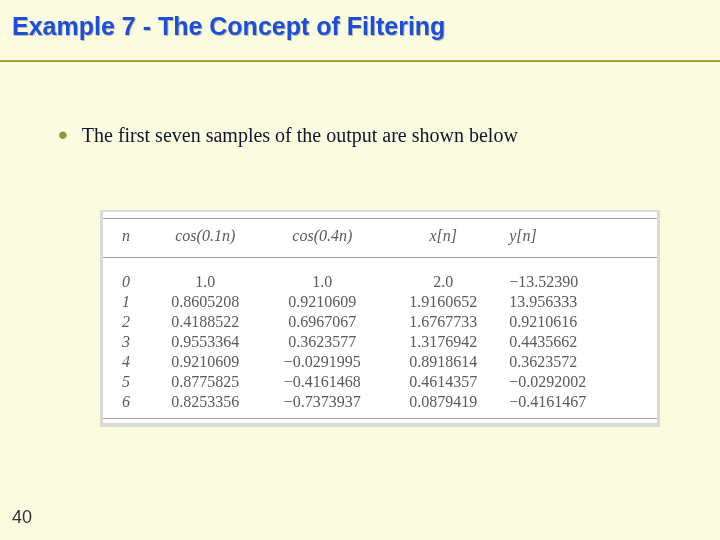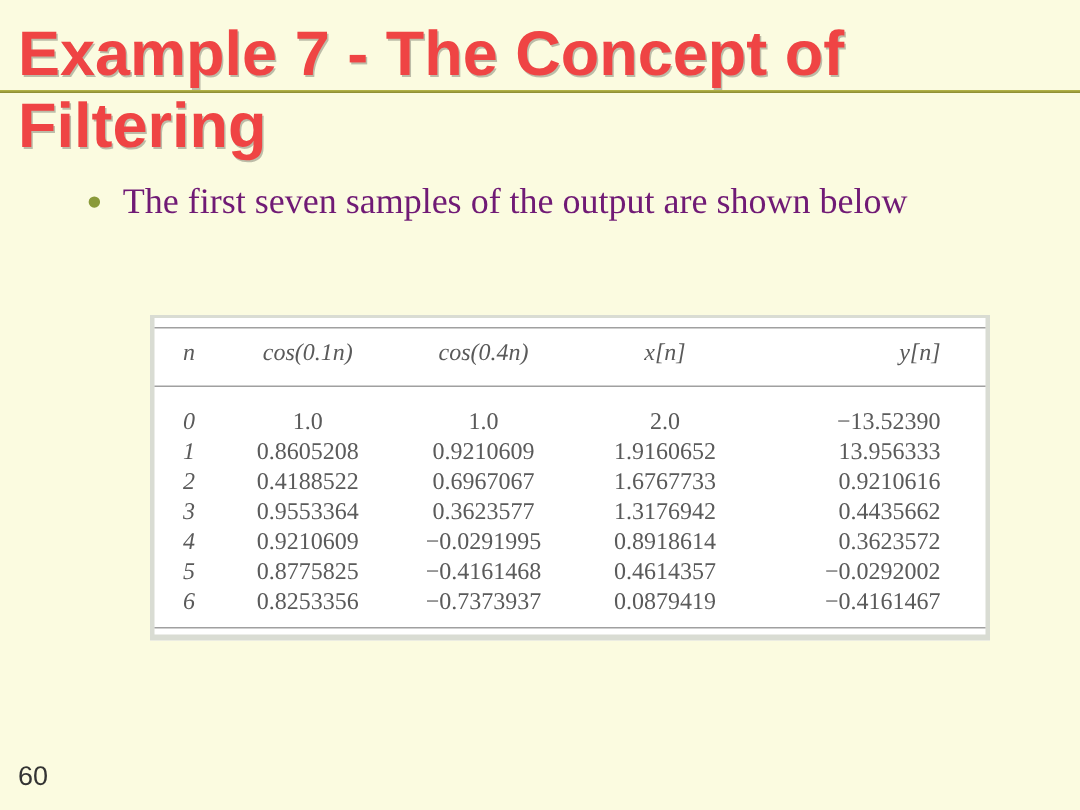--- a/index.html
+++ b/index.html
@@ -17,22 +17,22 @@
     height: 540px;
     box-sizing: border-box;
   }
   .title {
     position: absolute;
     top: 12px;
     left: 12px;
     right: 4px;
     font-family: Arial, Helvetica, sans-serif;
     font-weight: bold;
-    font-size: 42px;
-    color: #ef4444;
+    font-size: 25px;
+    color: #1d4ed8;
     text-shadow: 1px 1px 0 rgba(0,0,0,0.25);
   }
   .title-underline {
     position: absolute;
     top: 60px;
     left: 0;
     width: 720px;
     height: 2px;
     background: linear-gradient(to bottom, #b8b84a, #888830);
   }
@@ -47,22 +47,22 @@
     align-items: flex-start;
   }
   .bullet-mark {
     color: #8a9a3a;
     font-size: 28px;
     line-height: 34px;
     margin-right: 14px;
     font-family: Arial, sans-serif;
   }
   .bullet-text {
-    color: #701a75;
-    font-size: 24px;
+    color: #0f172a;
+    font-size: 20px;
     line-height: 34px;
   }
   .table-wrap {
     position: absolute;
     top: 210px;
     left: 100px;
     width: 560px;
     background: #ffffff;
     border: 3px solid #d9dcd3;
     border-top-width: 2px;
@@ -90,21 +90,21 @@
   .tbl th:first-child, .tbl td:first-child {
     text-align: center;
     width: 42px;
     font-style: italic;
   }
   .col-n  { width: 42px; }
   .col-c1 { width: 110px; }
   .col-c2 { width: 120px; }
   .col-x  { width: 120px; }
   .col-y  { width: 130px; text-align: right; }
-  .tbl td.col-y, .tbl th.col-y { text-align: right; padding-right: 30px; }
+  .tbl td.col-y, .tbl th.col-y { text-align: left; padding-right: 30px; }
   .hr-row td {
     padding: 0;
     height: 1px;
   }
   .hr-line {
     height: 1px;
     background: #a0a0a0;
     margin: 4px 0 14px 0;
   }
   .hr-top {
@@ -206,14 +206,14 @@
           <td class="col-c1">0.8253356</td>
           <td class="col-c2">−0.7373937</td>
           <td class="col-x">0.0879419</td>
           <td class="col-y">−0.4161467</td>
         </tr>
       </tbody>
     </table>
     <div class="hr-bottom"></div>
   </div>
 
-  <div class="page-num">60</div>
+  <div class="page-num">40</div>
 </div>
 
 </body></html>

